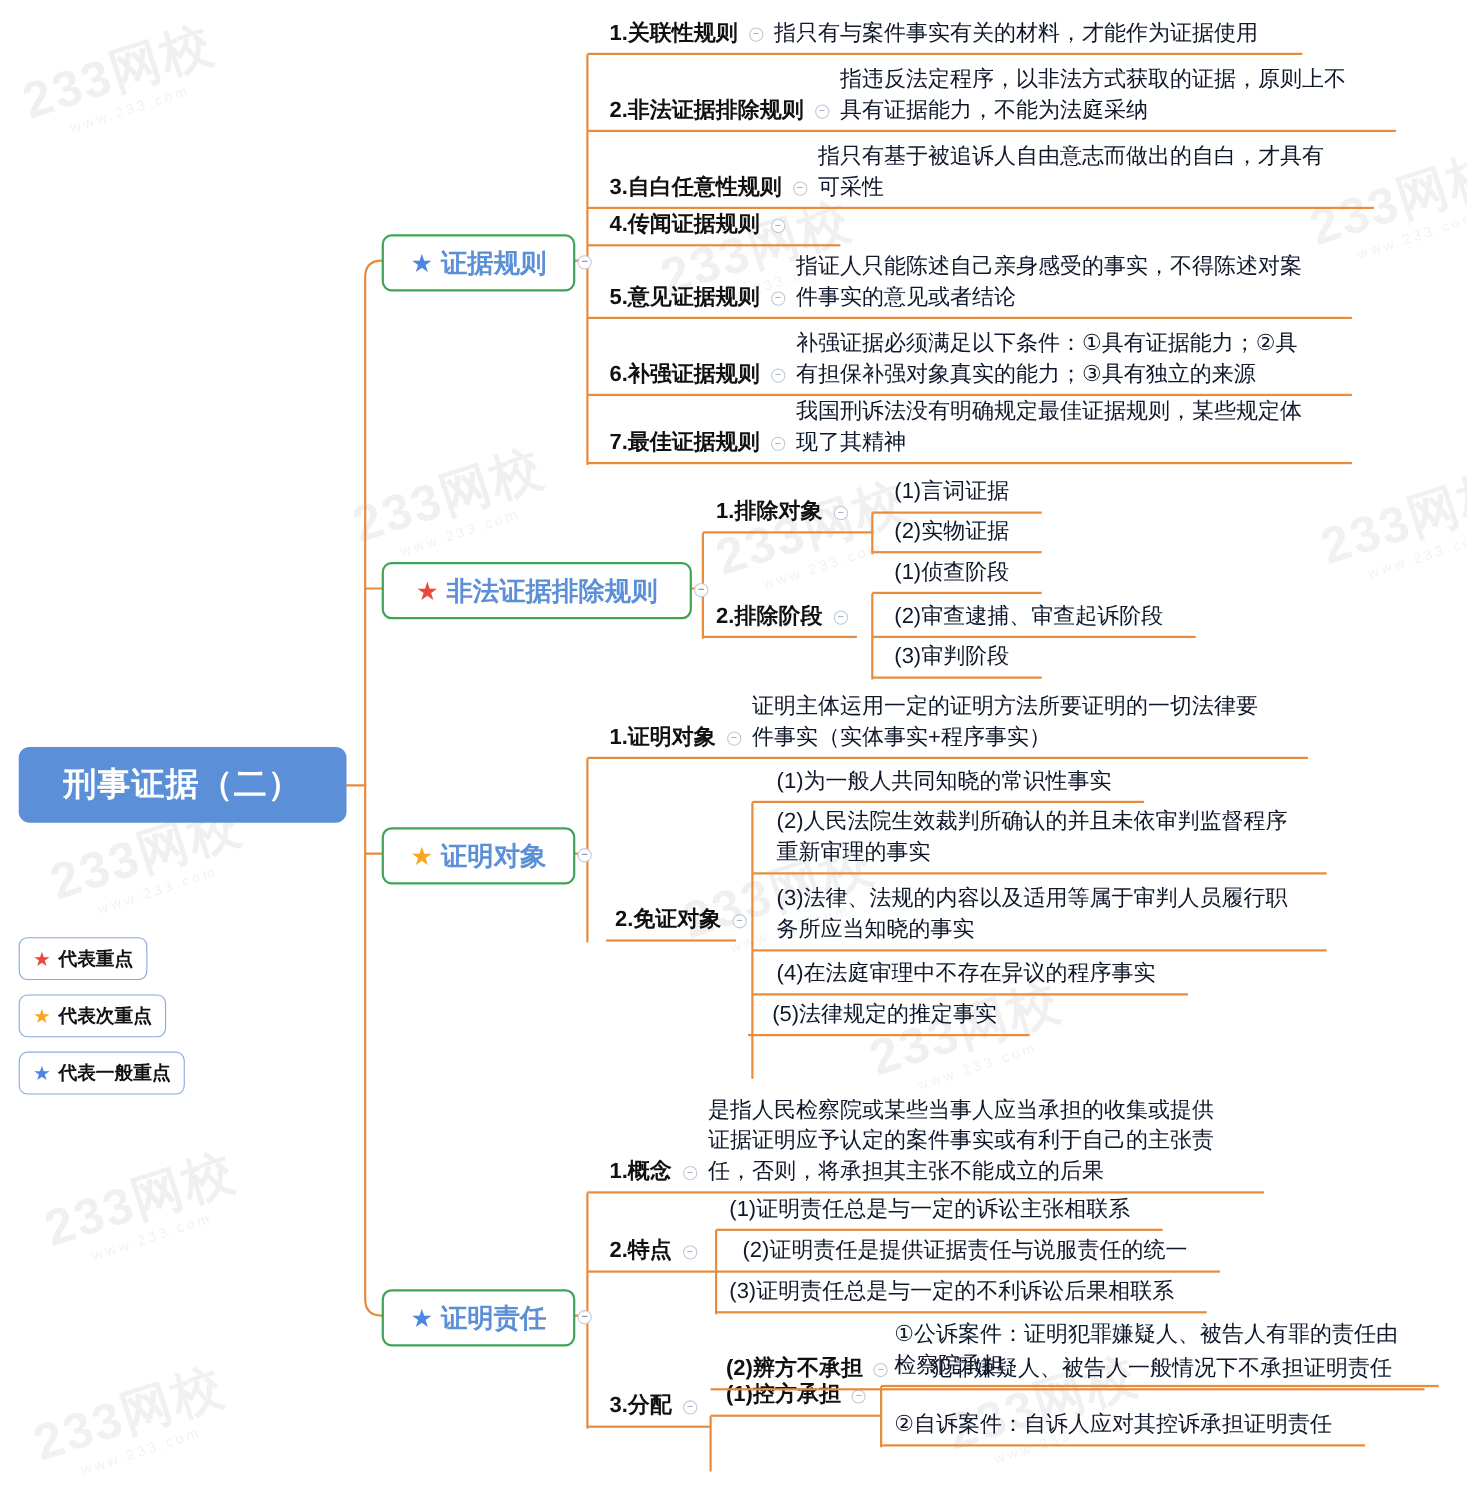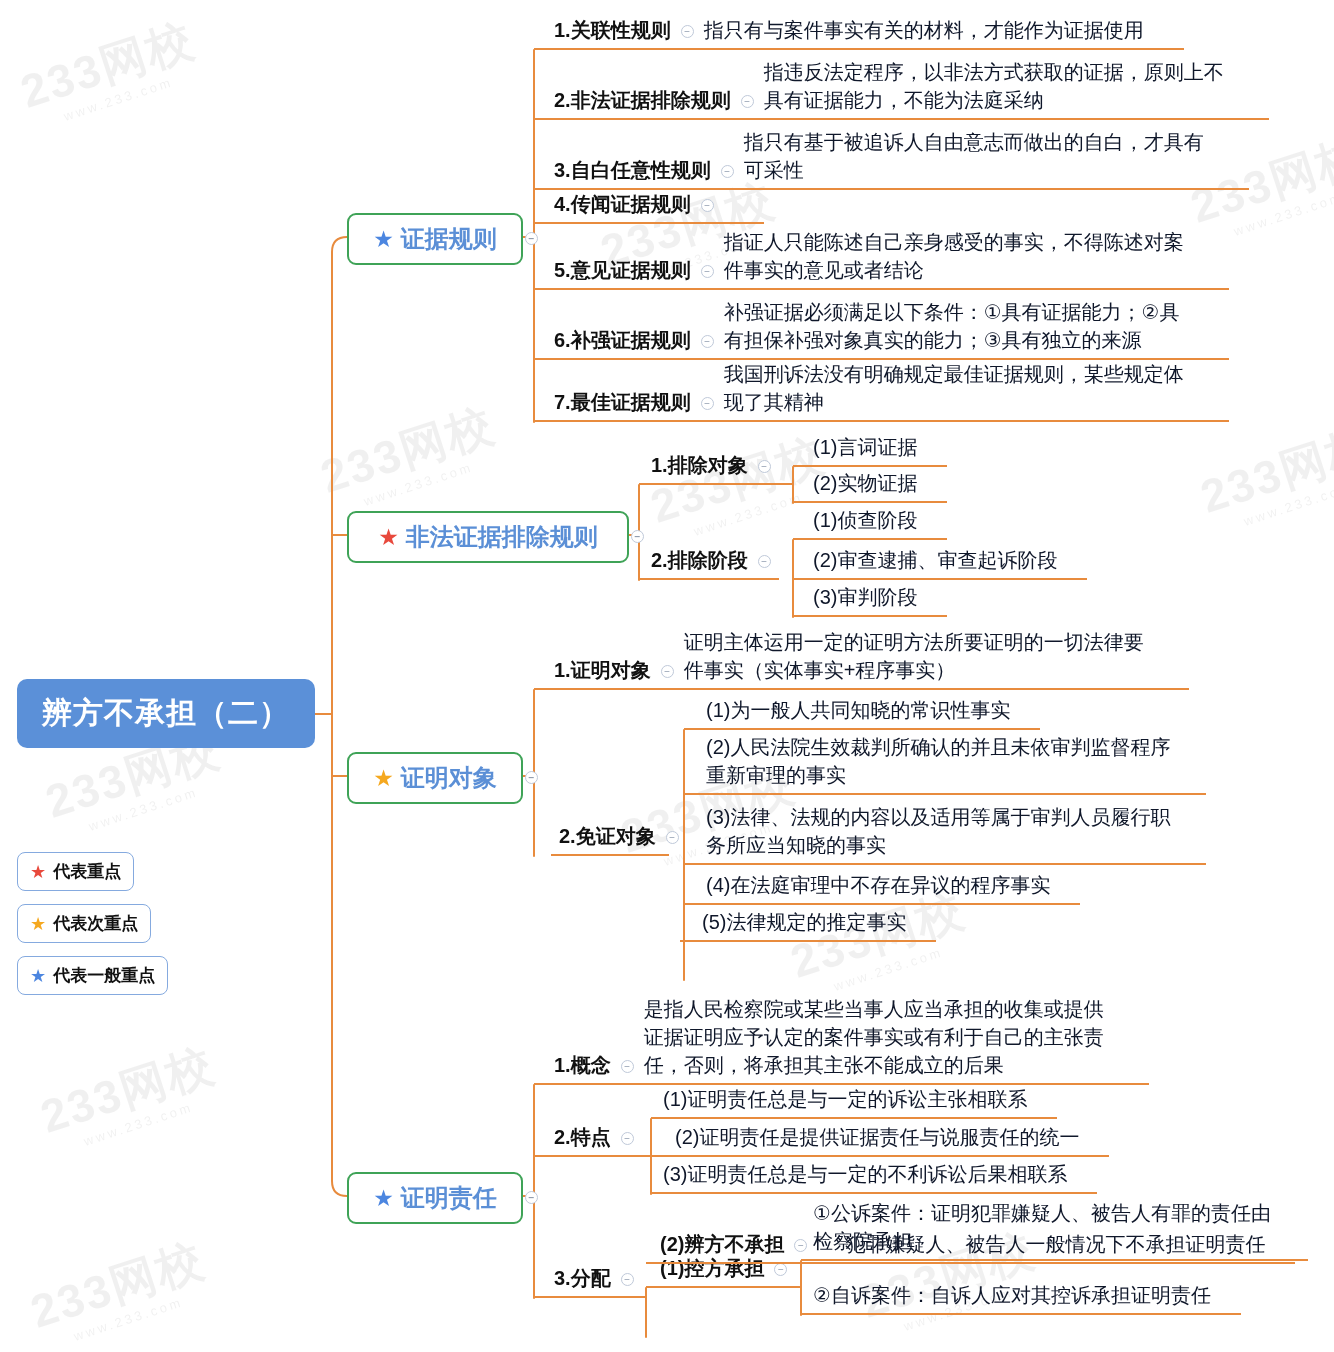--- a/index.html
+++ b/index.html
@@ -123,21 +123,21 @@
 
       <path d="M519,1196 H534"></path>
       <path d="M534,1085 V1298"></path>
       <path d="M651,1119 V1194"></path>
       <path d="M646,1288 V1337"></path>
       <path d="M801,1261 V1315"></path>
     </g>
   </svg>
 
   <div class="root">
-    <span>辨方不承担（二）</span>
+    <span>刑事证据（二）</span>
   </div>
 
   <div class="legend-item" style="top:852px">
     <span class="star star-red">★</span>
     <span>代表重点</span>
   </div>
   <div class="legend-item" style="top:904px">
     <span class="star star-yellow">★</span>
     <span>代表次重点</span>
   </div>

